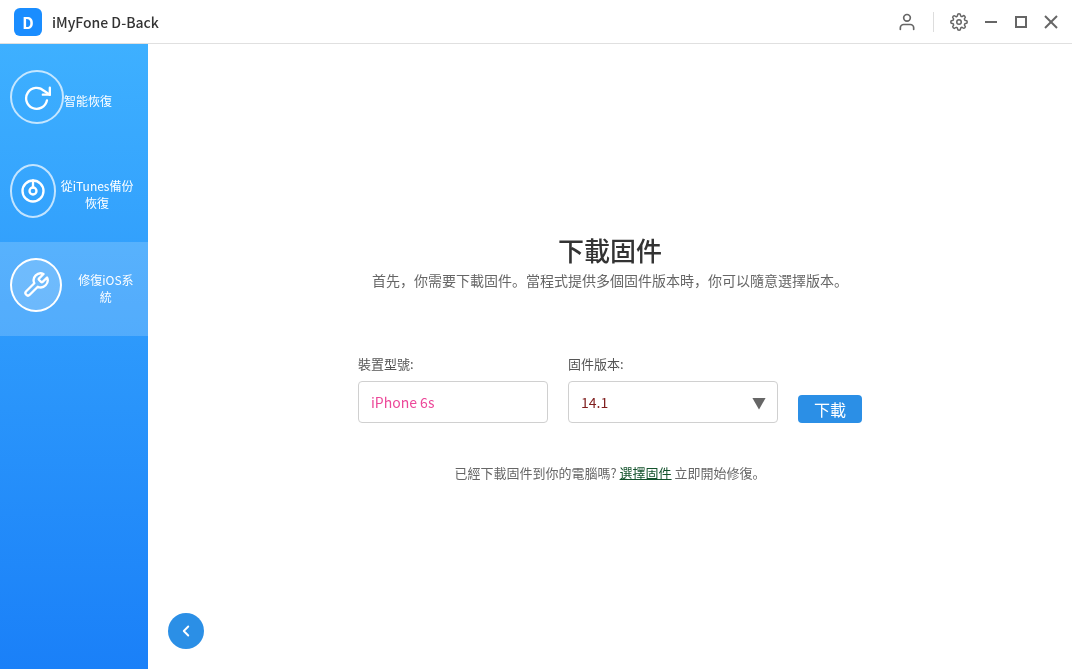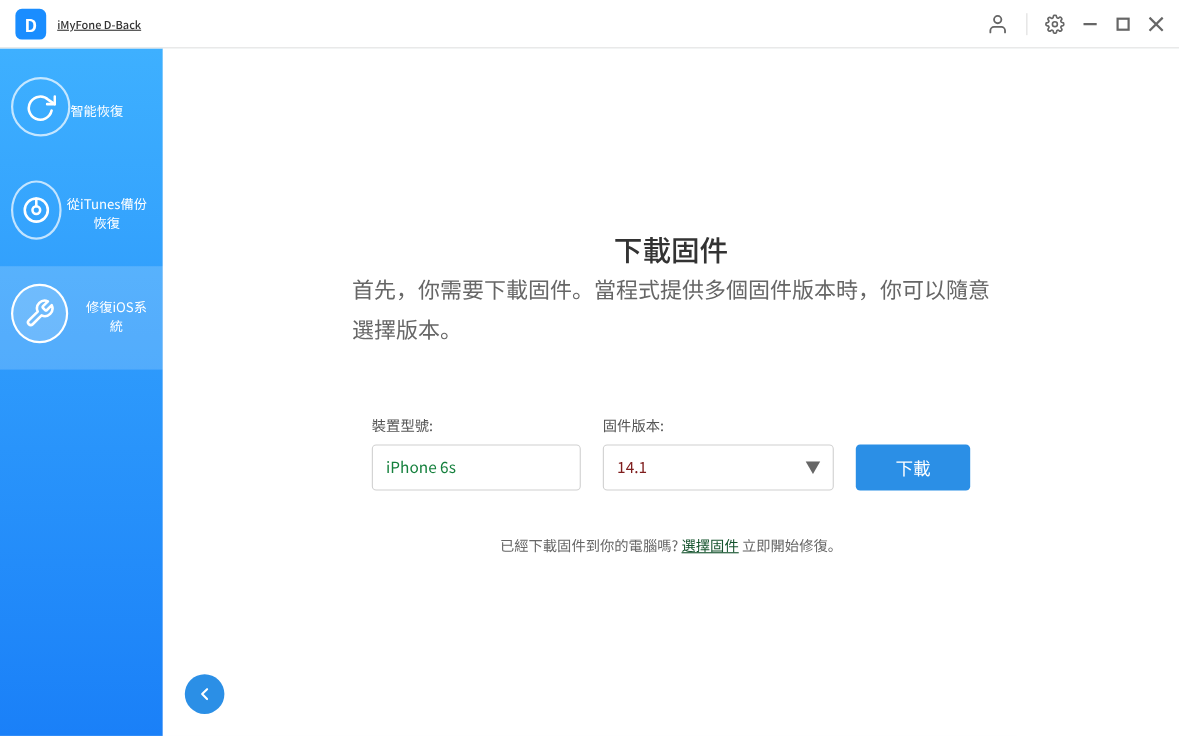--- a/index.html
+++ b/index.html
@@ -32,25 +32,24 @@
       display: flex;
       align-items: center;
       justify-content: center;
       color: white;
       font-weight: bold;
       font-size: 16px;
       margin-right: 10px;
       flex-shrink: 0;
     }
     .titlebar-title {
-      font-size: 10px;
+      font-size: 14px;
       color: #333;
       font-weight: 500;
       flex: 1;
-      text-decoration: underline;
     }
     .titlebar-actions {
       display: flex;
       align-items: center;
       gap: 16px;
     }
     .titlebar-icon {
       color: #666;
       font-size: 18px;
       cursor: pointer;
@@ -133,21 +132,21 @@
       position: relative;
       padding: 40px;
     }
 
     .content-title {
       font-size: 26px;
       color: #333;
       font-weight: 500;
     }
     .content-desc {
-      font-size: 20px;
+      font-size: 14px;
       color: #666;
       text-align: left;
       line-height: 1.8;
       margin-bottom: 60px;
       max-width: 580px;
     }
 
     .form-row {
       display: flex;
       align-items: flex-end;
@@ -163,21 +162,21 @@
       font-size: 13px;
       color: #555;
     }
     .form-input {
       width: 190px;
       height: 42px;
       border: 1px solid #d0d0d0;
       border-radius: 4px;
       padding: 0 12px;
       font-size: 14px;
-      color: #15803d;
+      color: #ec4899;
       outline: none;
       background: #fff;
       font-family: inherit;
     }
     .form-select-wrap {
       position: relative;
       width: 210px;
     }
     .form-select {
       width: 100%;
@@ -197,22 +196,22 @@
       position: absolute;
       right: 12px;
       top: 50%;
       transform: translateY(-50%);
       color: #666;
       pointer-events: none;
       font-size: 14px;
     }
 
     .download-btn {
-      height: 42px;
-      padding: 0 36px;
+      height: 28px;
+      padding: 0 16px;
       background: #2b8fe6;
       color: white;
       border: none;
       border-radius: 4px;
       font-size: 16px;
       cursor: pointer;
       font-family: inherit;
       white-space: nowrap;
     }
 

